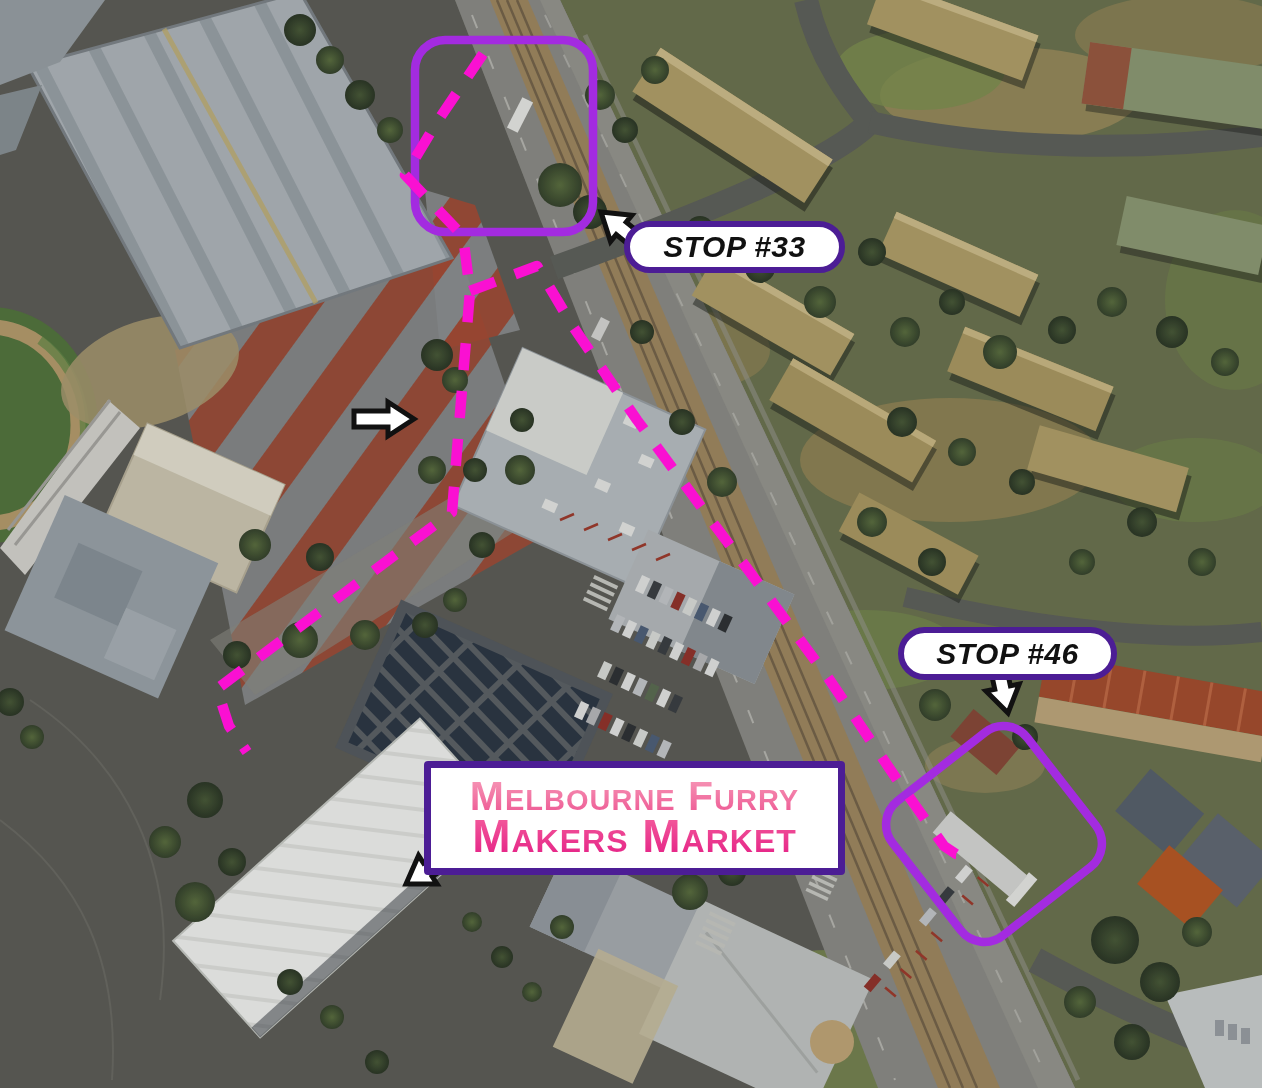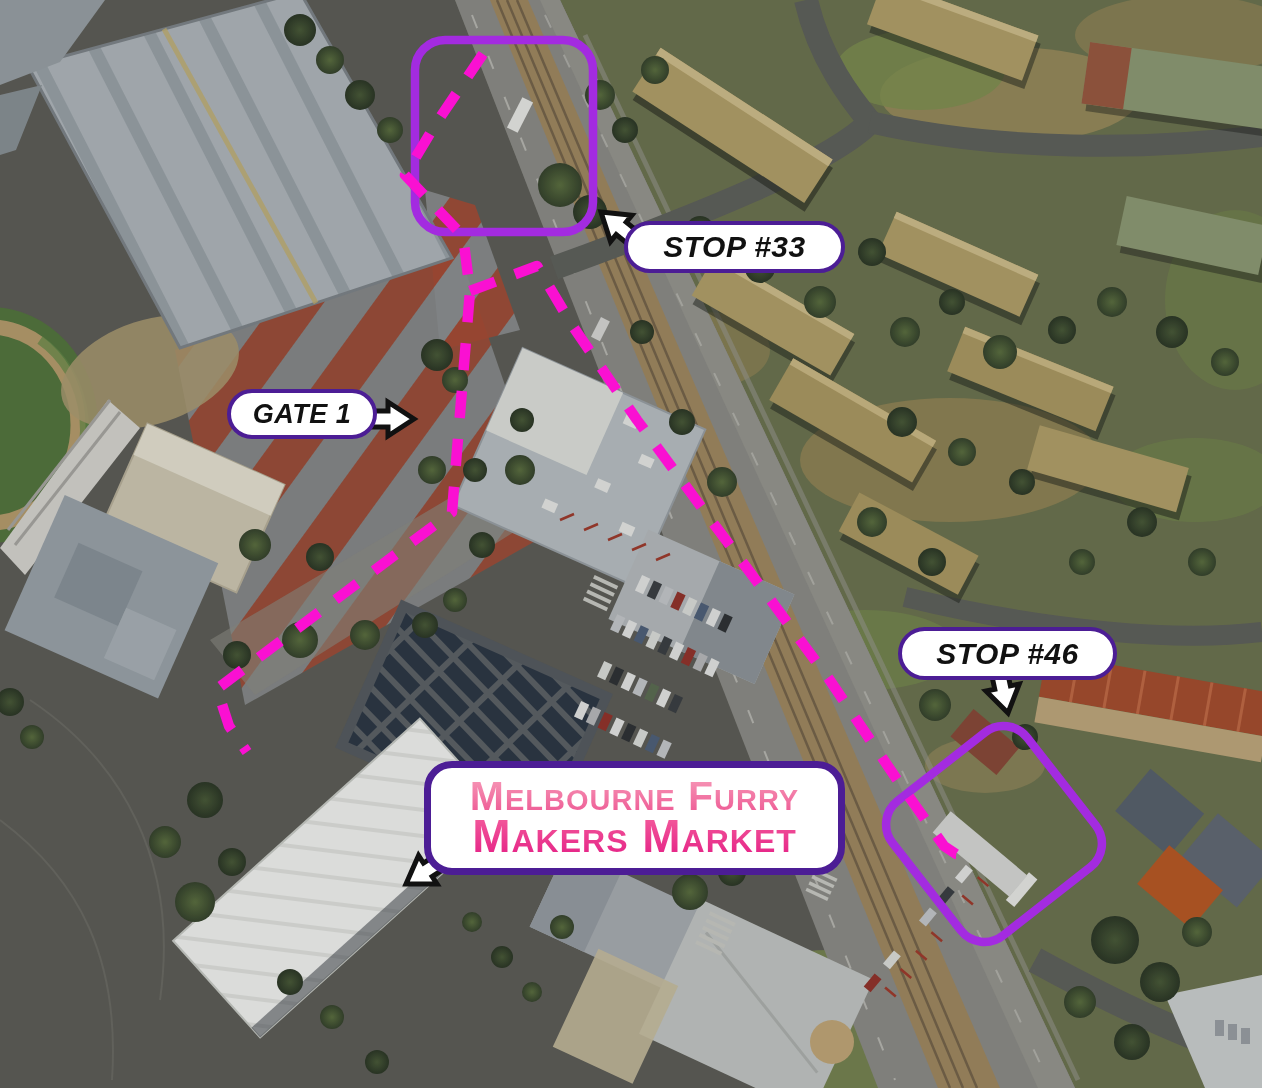--- a/index.html
+++ b/index.html
@@ -1,25 +1,25 @@
 <!DOCTYPE html>
 <html><head>
 <meta charset="utf-8">
 <style>
   html,body{margin:0;padding:0;background:#000;}
   #stage{position:relative;width:1262px;height:1088px;overflow:hidden;
          font-family:"Liberation Sans",sans-serif;background:#6a6d62;}
   #stage svg{position:absolute;left:0;top:0;}
-  .bubble{position:absolute;box-sizing:border-box;background:#fff;border:4px solid #4c1d95;
+  .bubble{position:absolute;box-sizing:border-box;background:#fff;border:6px solid #4c1d95;
           display:flex;align-items:center;justify-content:center;color:#111;
           font-weight:bold;font-style:italic;border-radius:999px;
           font-family:"Liberation Sans",sans-serif;z-index:30;}
   .bubble.stop{font-size:30px;letter-spacing:.5px;}
   .bubble.gate{font-size:27px;letter-spacing:.5px;}
-  .bubble.market{border-radius:28px;flex-direction:column;font-style:normal;
+  .bubble.market{border-radius:4px;flex-direction:column;font-style:normal;
                  justify-content:center;line-height:1.02;border-width:7px;}
   .mktline{display:block;font-variant:small-caps;font-weight:bold;letter-spacing:1px;
            background-clip:text;-webkit-background-clip:text;color:transparent;}
   .mktline.l1{font-size:41px;background-image:linear-gradient(#f79ab8,#ed5592);}
   .mktline.l2{font-size:46px;margin-top:-4px;background-image:linear-gradient(#f45f9d,#e41e85);}
 </style>
 </head>
 <body>
 
 <div id="stage">
@@ -414,23 +414,20 @@
     <use href="#arrow" transform="translate(414,419) rotate(180)" fill="#fff" stroke="#111" stroke-width="5"></use>
     <use href="#arrow" transform="translate(1008,713) rotate(-102)" fill="#fff" stroke="#111" stroke-width="5"></use>
     <use href="#arrow" transform="translate(406,884) rotate(-33)" fill="#fff" stroke="#111" stroke-width="5"></use>
   </g>
 </svg>
 
 <div class="bubble stop" style="left:624px;top:221px;width:221px;height:52px;">
   <span>STOP #33</span>
 </div>
 
-<div class="bubble gate" style="left:227px;top:389px;width:150px;height:50px;">
-  <span>GATE 1</span>
-</div>
 
 <div class="bubble stop" style="left:898px;top:627px;width:219px;height:53px;">
   <span>STOP #46</span>
 </div>
 
 <div class="bubble market" style="left:424px;top:761px;width:421px;height:114px;">
   <span class="mktline l1">Melbourne Furry</span>
   <span class="mktline l2">Makers Market</span>
 </div>
 

